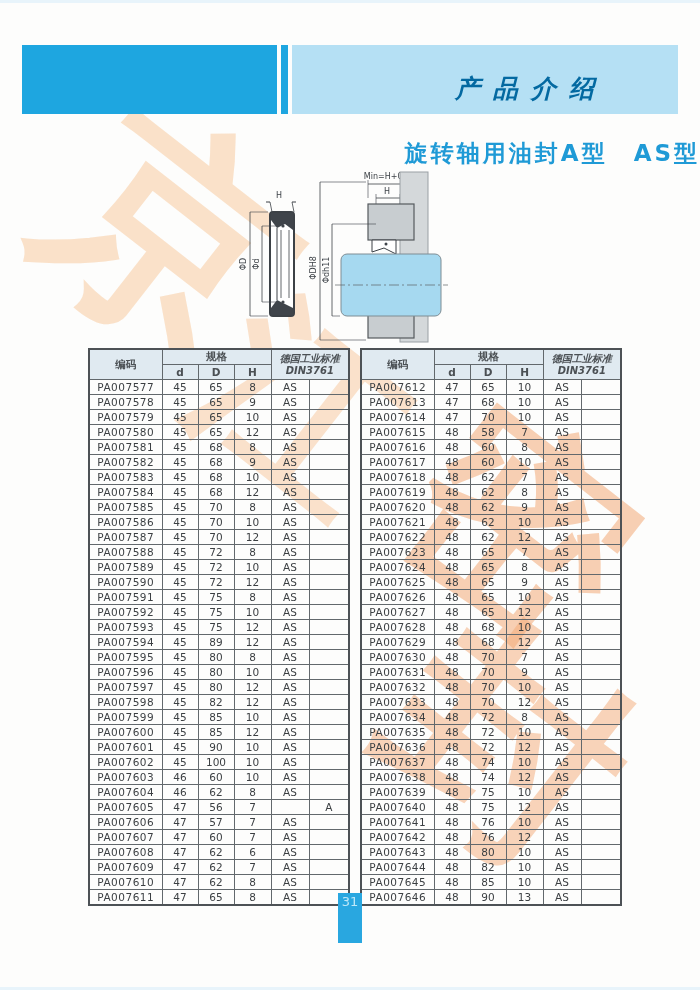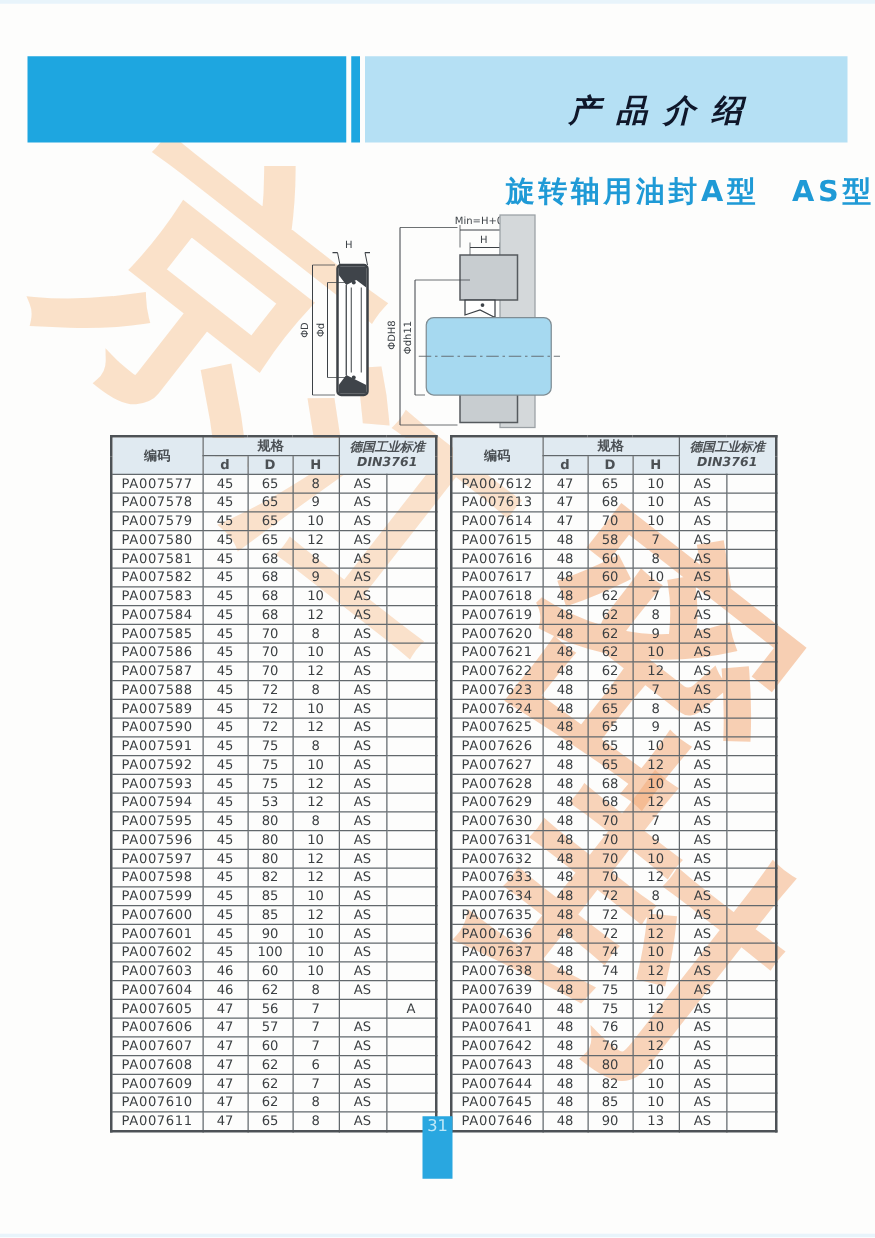--- a/index.html
+++ b/index.html
@@ -29,21 +29,21 @@
   .band-light { position:absolute; left:292px; top:45px; width:386px; height:69px; background:#b5e0f4; }
   .company-name {
     position:absolute; left:72px; top:68px; width:320px; z-index:3;
     font-family:"DejaVu Serif","Liberation Serif",serif;
     font-size:20px; font-weight:bold; color:#0d0d0d; letter-spacing:2px;
   }
   .section-title {
     position:absolute; left:455px; top:72px; width:220px; z-index:3;
     font-family:"DejaVu Serif","Liberation Serif",serif;
     font-size:25px; font-weight:bold; font-style:italic;
-    color:#0f172a; letter-spacing:13px; white-space:nowrap;
+    color:#0369a1; letter-spacing:13px; white-space:nowrap;
   }
 
   
   .page-title {
     position:absolute; left:0; top:138px; width:700px; z-index:2;
     text-align:right; font-size:23px; font-weight:bold;
     color:#1f9ad6; letter-spacing:3px;
   }
 
   
@@ -317,21 +317,21 @@
             <td>PA007593</td>
             <td>45</td>
             <td>75</td>
             <td>12</td>
             <td>AS</td>
             <td></td>
           </tr>
           <tr>
             <td>PA007594</td>
             <td>45</td>
-            <td>53</td>
+            <td>89</td>
             <td>12</td>
             <td>AS</td>
             <td></td>
           </tr>
           <tr>
             <td>PA007595</td>
             <td>45</td>
             <td>80</td>
             <td>8</td>
             <td>AS</td>

